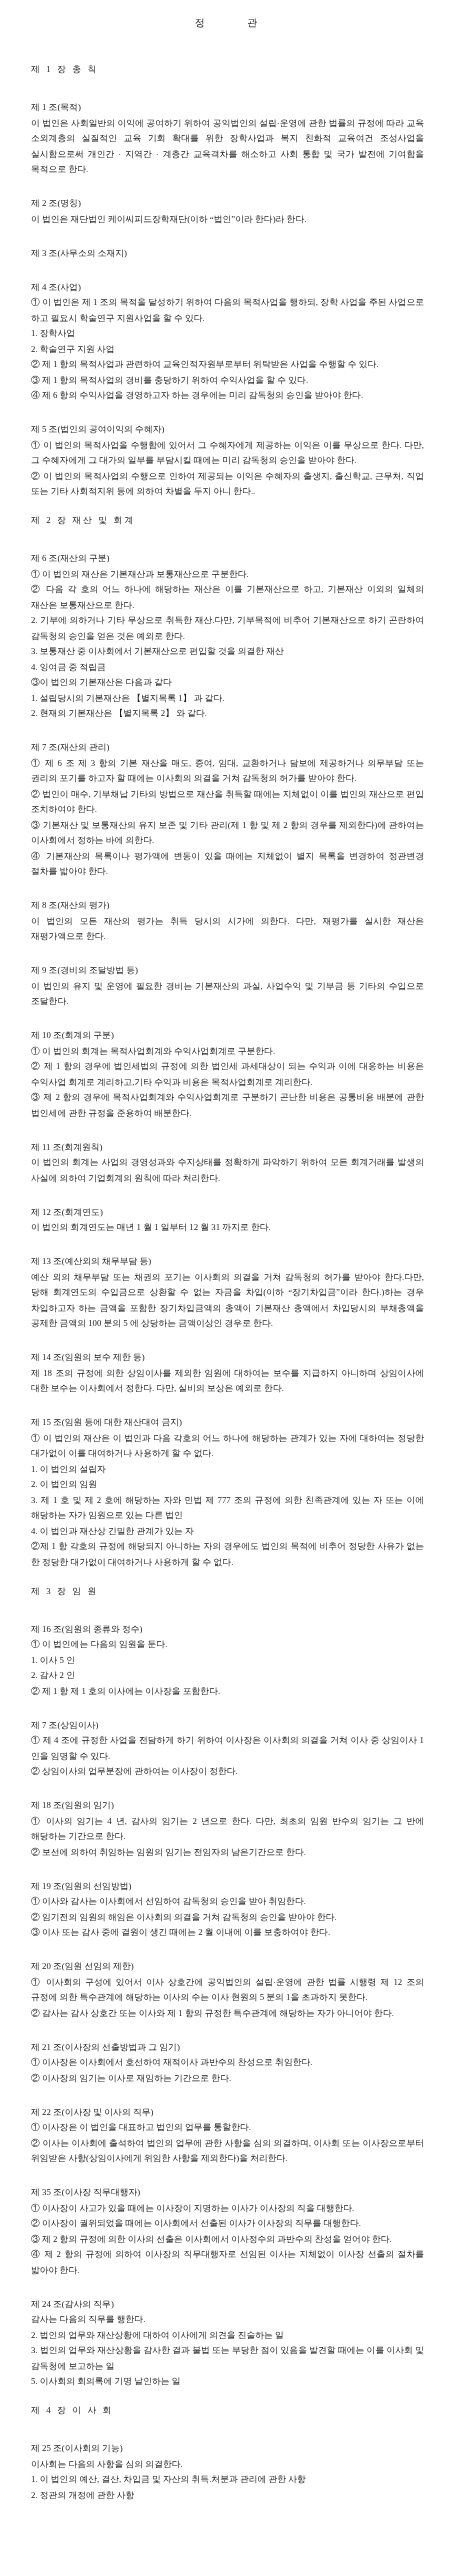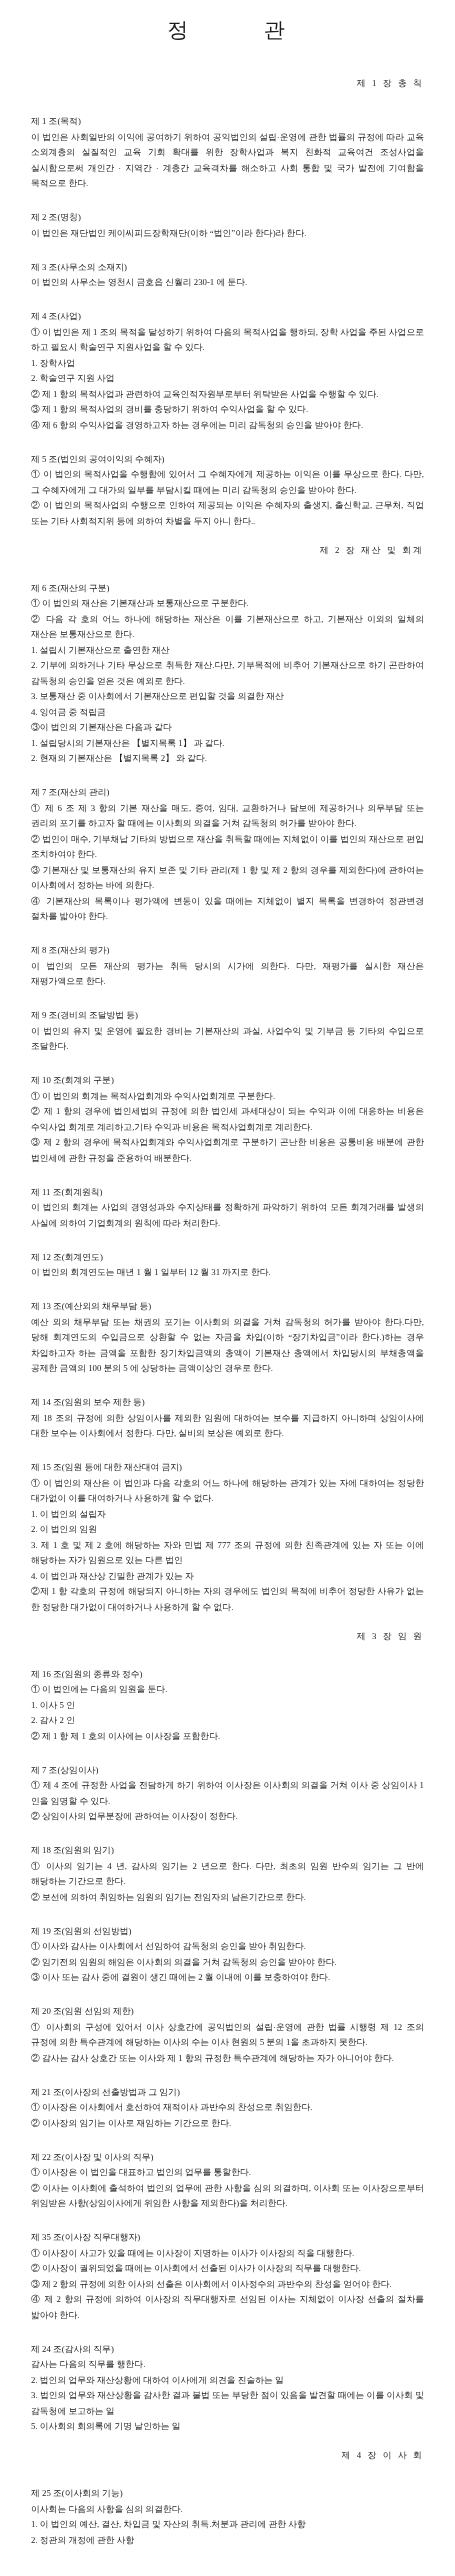--- a/index.html
+++ b/index.html
@@ -12,27 +12,27 @@
     min-height: 3711px;
     margin: 0 auto;
     background: #ffffff;
     box-sizing: border-box;
     padding: 13.4px 31px 31px 31px;
     color: #1c1c1c;
     font-family: "Liberation Serif", "DejaVu Serif", serif;
   }
   .doc-title {
     text-align: center;
-    font-size: 21px;
+    font-size: 10px;
     font-weight: 400;
     letter-spacing: 3.1px;
     margin: 3.1px 0 34px 0;
   }
   .chapter {
-    text-align: right;
+    text-align: left;
     font-size: 8.8px;
     font-weight: 400;
     letter-spacing: 2.1px;
     margin: 15.5px 0 24px 0;
   }
   .article {
     margin-top: 18.5px;
   }
   .article:first-of-type {
     margin-top: 0;
@@ -63,42 +63,40 @@
       <section class="article">
         <div class="article-title">제 1 조(목적)</div>
         <p class="para">이 법인은 사회일반의 이익에 공여하기 위하여 공익법인의 설립·운영에 관한 법률의 규정에 따라 교육 소외계층의 실질적인 교육 기회 확대를 위한 장학사업과 복지 친화적 교육여건 조성사업을 실시함으로써 개인간 · 지역간 · 계층간 교육격차를 해소하고 사회 통합 및 국가 발전에 기여함을 목적으로 한다.</p>
       </section>
       <section class="article">
         <div class="article-title">제 2 조(명칭)</div>
         <p class="para">이 법인은 재단법인 케이씨피드장학재단(이하 “법인”이라 한다)라 한다.</p>
       </section>
       <section class="article">
         <div class="article-title">제 3 조(사무소의 소재지)</div>
-        <p class="para">이 법인의 사무소는 영천시 금호읍 신월리 230-1 에 둔다.</p>
       </section>
       <section class="article">
         <div class="article-title">제 4 조(사업)</div>
         <p class="para">① 이 법인은 제 1 조의 목적을 달성하기 위하여 다음의 목적사업을 행하되, 장학 사업을 주된 사업으로 하고 필요시 학술연구 지원사업을 할 수 있다.</p>
         <p class="para">1. 장학사업</p>
         <p class="para">2. 학술연구 지원 사업</p>
         <p class="para">② 제 1 항의 목적사업과 관련하여 교육인적자원부로부터 위탁받은 사업을 수행할 수 있다.</p>
         <p class="para">③ 제 1 항의 목적사업의 경비를 충당하기 위하여 수익사업을 할 수 있다.</p>
         <p class="para">④ 제 6 항의 수익사업을 경영하고자 하는 경우에는 미리 감독청의 승인을 받아야 한다.</p>
       </section>
       <section class="article">
         <div class="article-title">제 5 조(법인의 공여이익의 수혜자)</div>
         <p class="para">① 이 법인의 목적사업을 수행함에 있어서 그 수혜자에게 제공하는 이익은 이를 무상으로 한다. 다만, 그 수혜자에게 그 대가의 일부를 부담시킬 때에는 미리 감독청의 승인을 받아야 한다.</p>
         <p class="para">② 이 법인의 목적사업의 수행으로 인하여 제공되는 이익은 수혜자의 출생지, 출신학교, 근무처, 직업 또는 기타 사회적지위 등에 의하여 차별을 두지 아니 한다..</p>
       </section>
       <div class="chapter">제 2 장 재산 및 회계</div>
       <section class="article">
         <div class="article-title">제 6 조(재산의 구분)</div>
         <p class="para">① 이 법인의 재산은 기본재산과 보통재산으로 구분한다.</p>
         <p class="para">② 다음 각 호의 어느 하나에 해당하는 재산은 이를 기본재산으로 하고, 기본재산 이외의 일체의 재산은 보통재산으로 한다.</p>
-        <p class="para">1. 설립시 기본재산으로 출연한 재산</p>
         <p class="para">2. 기부에 의하거나 기타 무상으로 취득한 재산.다만, 기부목적에 비추어 기본재산으로 하기 곤란하여 감독청의 승인을 얻은 것은 예외로 한다.</p>
         <p class="para">3. 보통재산 중 이사회에서 기본재산으로 편입할 것을 의결한 재산</p>
         <p class="para">4. 잉여금 중 적립금</p>
         <p class="para">③이 법인의 기본재산은 다음과 같다</p>
         <p class="para">1. 설립당시의 기본재산은 【별지목록 1】 과 같다.</p>
         <p class="para">2. 현재의 기본재산은 【별지목록 2】 와 같다.</p>
       </section>
       <section class="article">
         <div class="article-title">제 7 조(재산의 관리)</div>
         <p class="para">① 제 6 조 제 3 항의 기본 재산을 매도, 증여, 임대, 교환하거나 담보에 제공하거나 의무부담 또는 권리의 포기를 하고자 할 때에는 이사회의 의결을 거쳐 감독청의 허가를 받아야 한다.</p>

